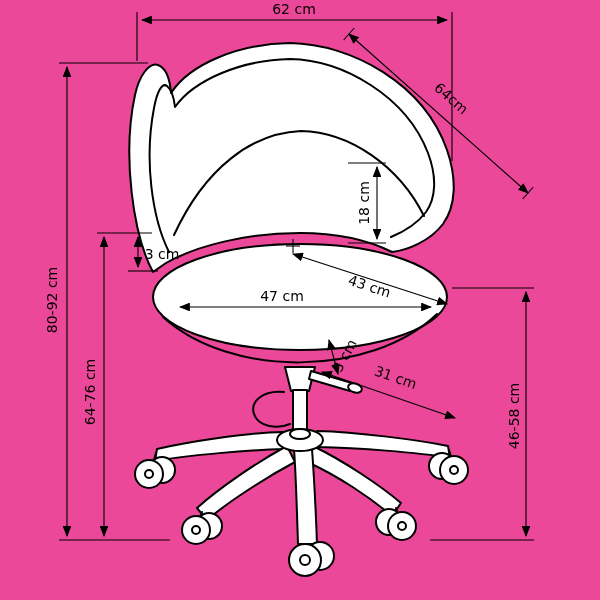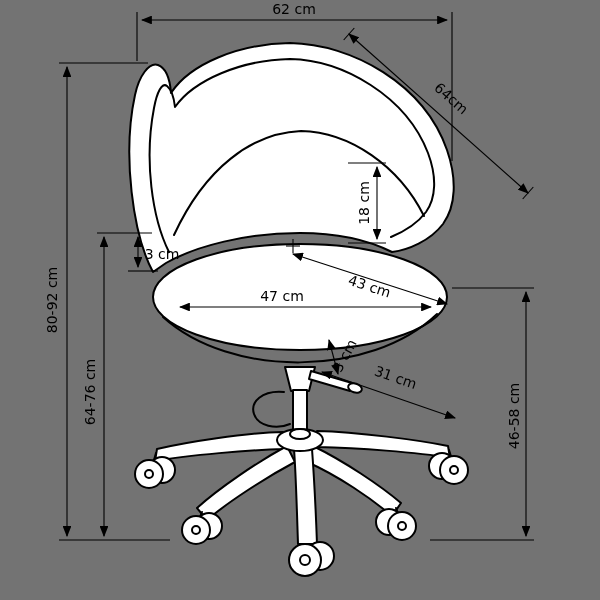--- a/index.html
+++ b/index.html
@@ -1,16 +1,16 @@
 <!DOCTYPE html>
 <html><head>
 <meta charset="utf-8">
 <style>
   html,body{margin:0;padding:0;background:#fff;}
-  .canvas{width:600px;height:600px;background:#737373;position:relative;overflow:hidden;}
+  .canvas{width:600px;height:600px;background:#ec4899;position:relative;overflow:hidden;}
   svg{display:block;}
   text{font-family:"DejaVu Sans", sans-serif;font-size:14px;fill:#000;}
   .dim-label{font-size:14px;}
 </style>
 </head>
 <body>
 
 <div class="canvas">
 <svg width="600" height="600" viewBox="0 0 600 600">
   <defs>

